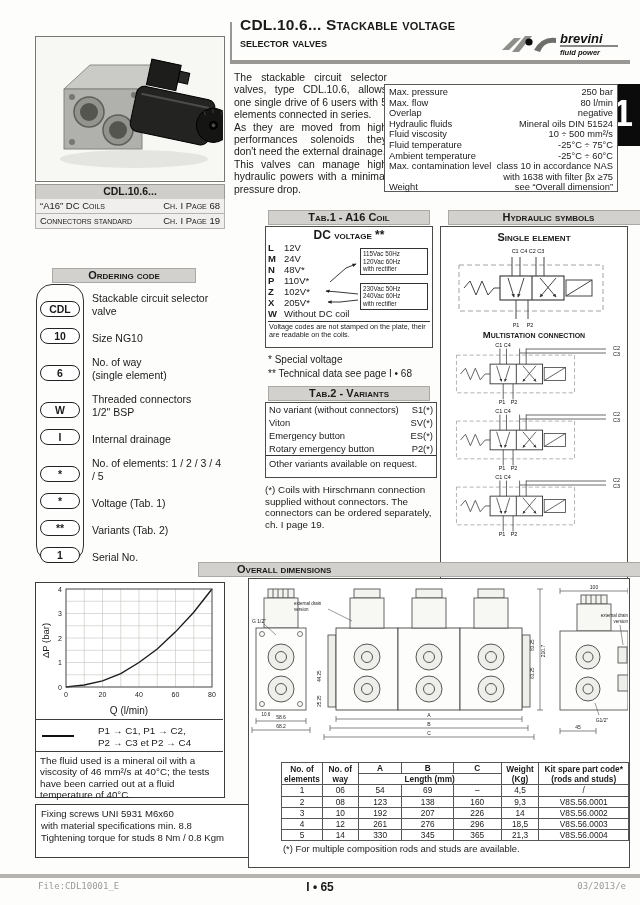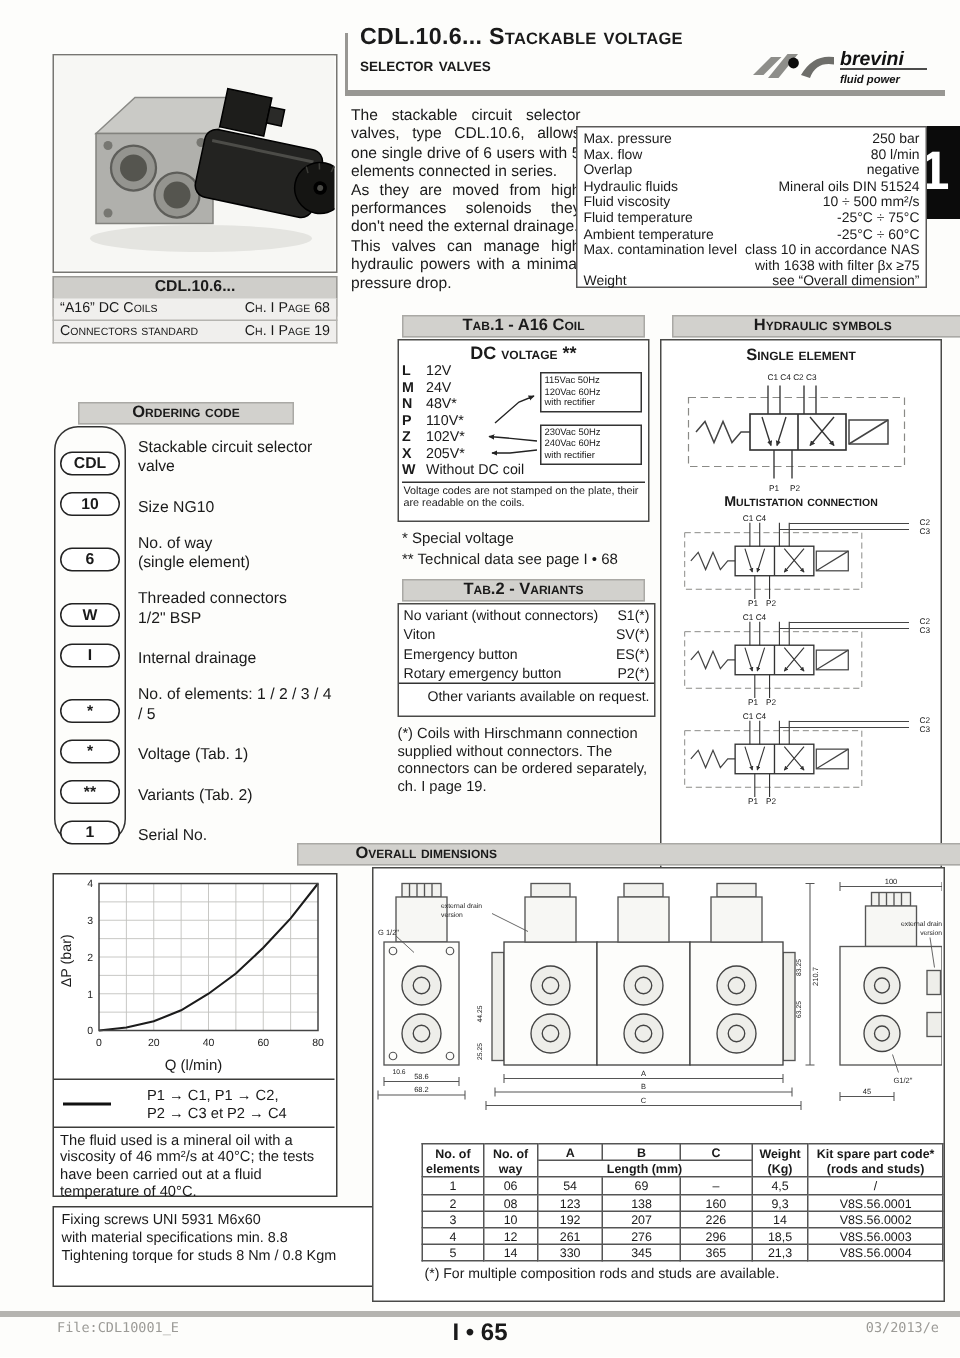--- a/index.html
+++ b/index.html
@@ -65,21 +65,21 @@
   .t1-col { width:92px; }
   .t1-row { display:flex; font-size:9.5px; line-height:11px; }
   .t1-row .c { width:16px; font-weight:bold; }
   .rect-box { width:68px; border:1px solid #333; background:#fff; font-size:6.3px; line-height:7.6px; padding:1px 2px; }
   .t1-note { border-top:1.2px solid #333; margin-top:2px; font-size:7.2px; line-height:8.4px; padding:1px 1px; }
   .t1-fn { position:absolute; left:268px; top:353px; font-size:10px; line-height:14px; }
 
   
   .t2-box { left:265px; top:402px; width:172px; height:76px; padding:0; }
   .t2-row { display:flex; justify-content:space-between; font-size:9.4px; line-height:13px; padding:0 3px; }
-  .t2-sep { border-top:1.2px solid #333;text-align:right; }
+  .t2-sep { border-top:1.2px solid #333; }
   .t2-foot { font-size:9.4px; line-height:15px; padding:0 3px; }
   .t2-note { position:absolute; left:265px; top:484px; width:172px; font-size:9.8px; line-height:11.6px; }
 
   
   .hy-box { left:440px; top:226px; width:188px; height:372px; }
   .hy-t1 { font-weight:bold; font-size:11px; text-align:center; margin-top:4px; }
   .hy-t2 { font-weight:bold; font-size:9.5px; text-align:center; }
   .plab { font-size:5.5px; fill:#111; font-family:"Liberation Sans", sans-serif; }
 
   
@@ -87,21 +87,21 @@
   .dimtable { border-collapse:collapse; font-size:8.3px; margin:3px 0 0 32px; border:1.5px solid #333; }
   .dimtable th, .dimtable td { border:1px solid #555; text-align:center; padding:0 2px; line-height:10.2px; }
   .dimtable th { font-weight:bold; }
   .dim-note { font-size:9.4px; padding:2px 0 0 34px; }
   .dtx { font-size:5px; fill:#222; font-family:"Liberation Sans", sans-serif; }
   .dtx2 { font-size:4.5px; fill:#222; font-family:"Liberation Sans", sans-serif; }
 
   
   .f-rule { position:absolute; left:0; top:874px; width:640px; height:4px; background:#b5b4b0; }
   .f-file { position:absolute; left:38px; top:881px; font-family:"DejaVu Sans Mono", monospace; font-size:9px; color:#9b9a96; }
-  .f-page { position:absolute; left:0; top:880px; width:640px; text-align:center; font-size:16px; font-weight:bold; }
+  .f-page { position:absolute; left:0; top:880px; width:640px; text-align:center; font-size:12px; font-weight:bold; }
   .f-date { position:absolute; right:14px; top:881px; font-family:"DejaVu Sans Mono", monospace; font-size:9px; color:#9b9a96;margin-left:24px; }
 </style>
 </head>
 <body>
 
 <div class="page">
 
   <div class="vrule"></div>
   <div style="position:absolute; left:240px; top:16px; width:280px;">
     <div class="title1 sc">CDL.10.6... Stackable voltage</div>

